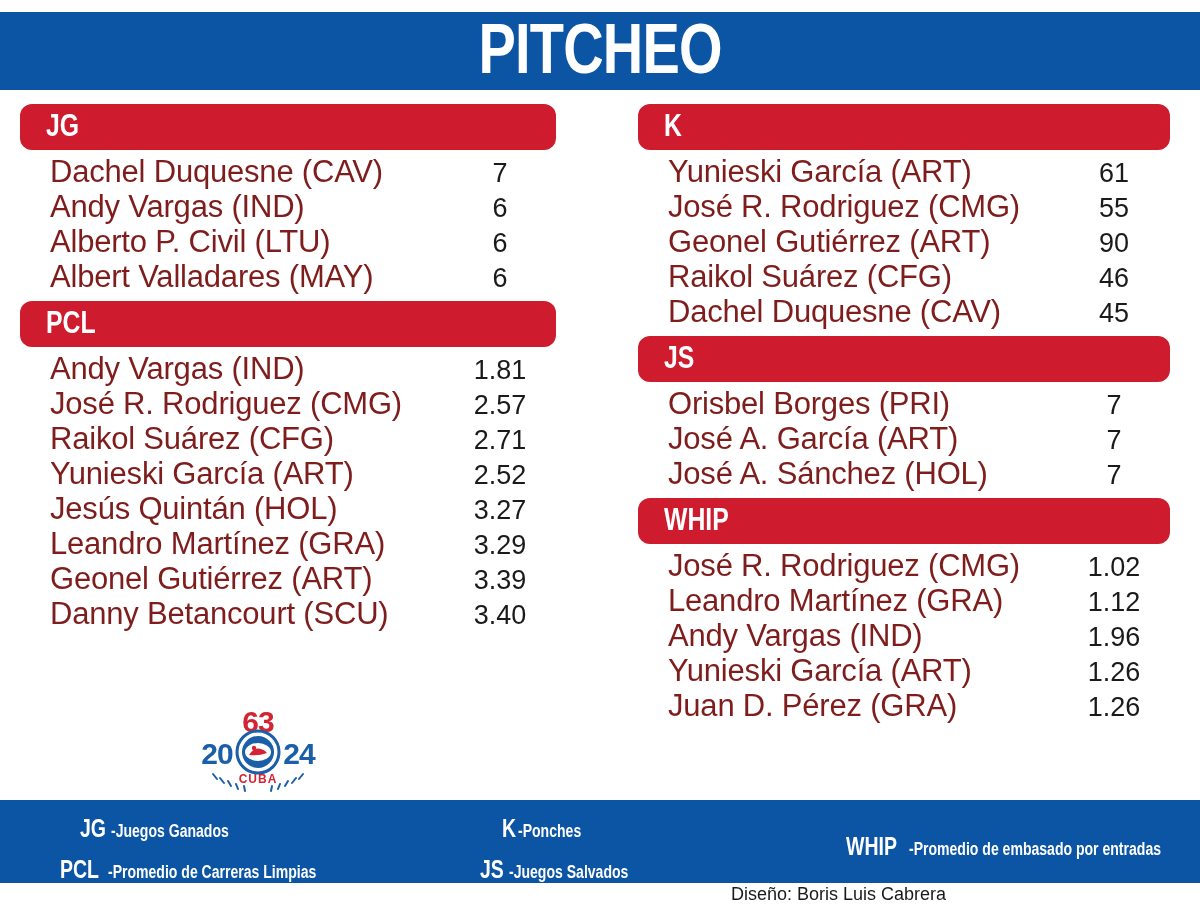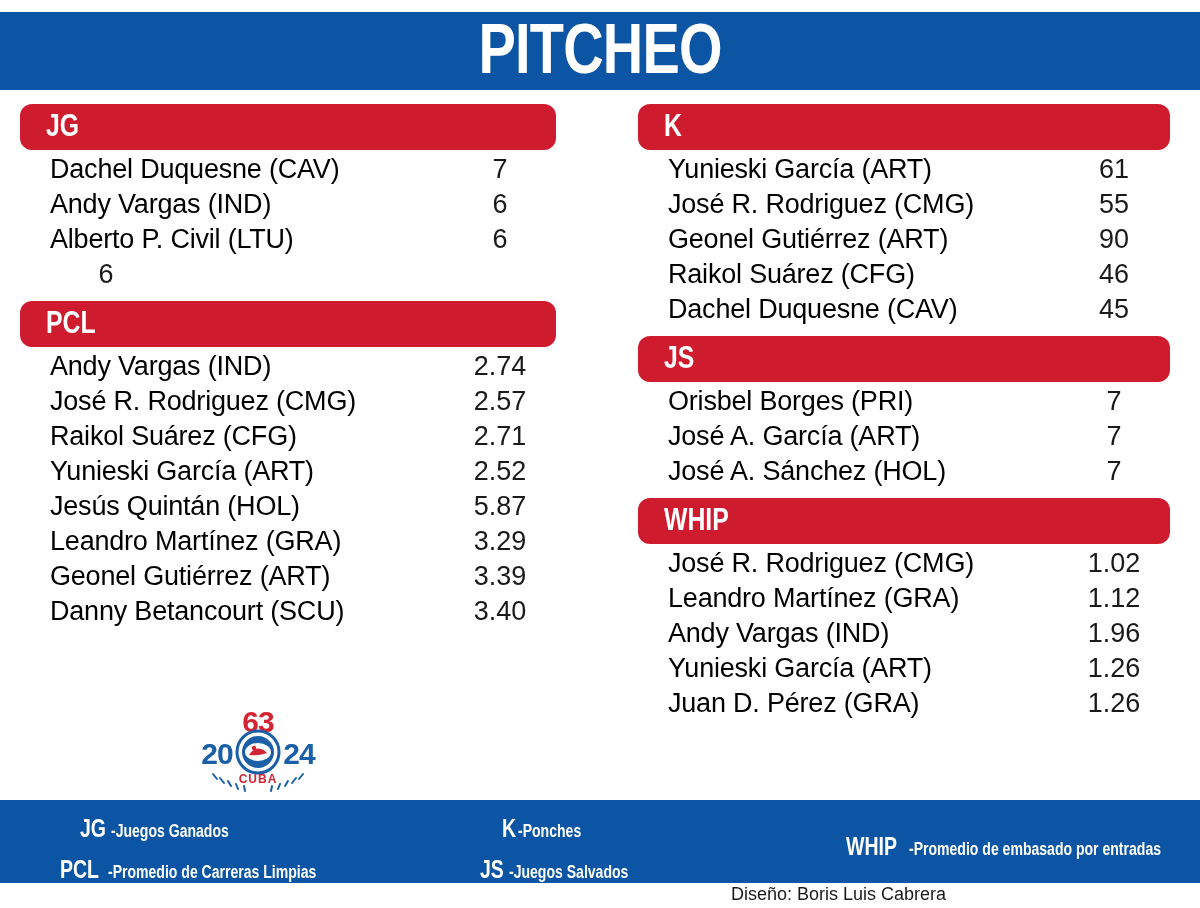--- a/index.html
+++ b/index.html
@@ -57,22 +57,22 @@
   }
 
   .rows { padding:0 0 0 0; }
   .row {
     display:flex; align-items:baseline;
     height:35px;
     padding-left:30px;
   }
   .row-name {
     flex:1 1 auto;
-    font-size:27px;
-    color:#000000;
+    font-size:31px;
+    color:#7f1d1d;
     white-space:nowrap;
     letter-spacing:-0.2px;
   }
   .row-value {
     flex:0 0 auto;
     width:118px;
     text-align:center;
     font-size:27px;
     color:#1a1a1a;
   }
@@ -140,51 +140,52 @@
         </div>
         <div class="row">
           <span class="row-name">Andy Vargas (IND)</span>
           <span class="row-value">6</span>
         </div>
         <div class="row">
           <span class="row-name">Alberto P. Civil (LTU)</span>
           <span class="row-value">6</span>
         </div>
         <div class="row">
+          <span class="row-name">Albert Valladares (MAY)</span>
           <span class="row-value">6</span>
         </div>
       </div>
     </div>
 
     <div class="gap-sm"></div>
 
     <div class="section">
       <div class="section-bar">
         <span class="section-bar-label">PCL</span>
       </div>
       <div class="rows">
         <div class="row">
           <span class="row-name">Andy Vargas (IND)</span>
-          <span class="row-value">2.74</span>
+          <span class="row-value">1.81</span>
         </div>
         <div class="row">
           <span class="row-name">José R. Rodriguez (CMG)</span>
           <span class="row-value">2.57</span>
         </div>
         <div class="row">
           <span class="row-name">Raikol Suárez (CFG)</span>
           <span class="row-value">2.71</span>
         </div>
         <div class="row">
           <span class="row-name">Yunieski García (ART)</span>
           <span class="row-value">2.52</span>
         </div>
         <div class="row">
           <span class="row-name">Jesús Quintán (HOL)</span>
-          <span class="row-value">5.87</span>
+          <span class="row-value">3.27</span>
         </div>
         <div class="row">
           <span class="row-name">Leandro Martínez (GRA)</span>
           <span class="row-value">3.29</span>
         </div>
         <div class="row">
           <span class="row-name">Geonel Gutiérrez (ART)</span>
           <span class="row-value">3.39</span>
         </div>
         <div class="row">

